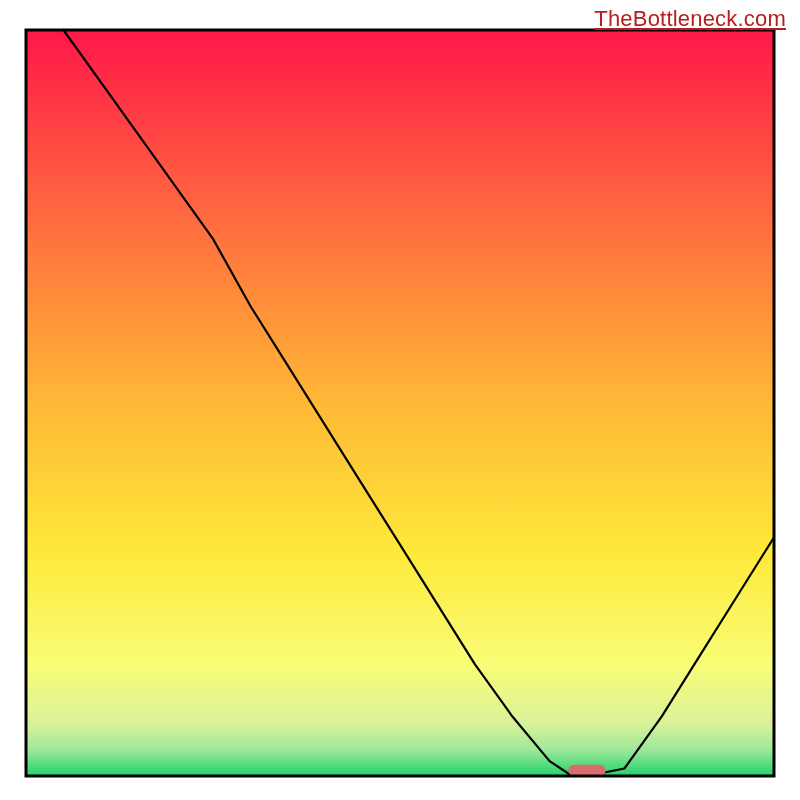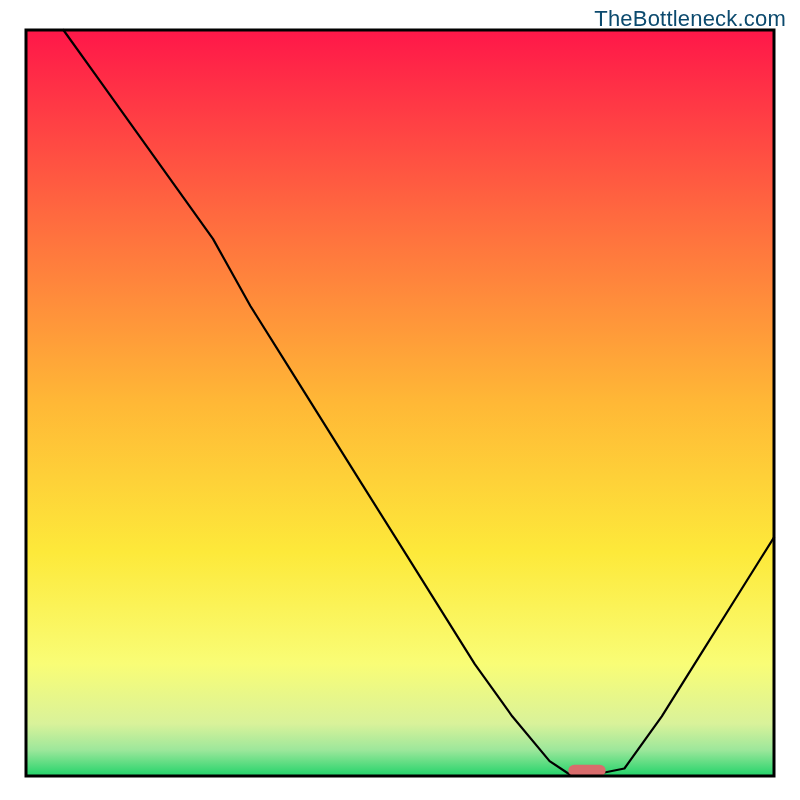--- a/index.html
+++ b/index.html
@@ -12,24 +12,25 @@
   }
   .stage {
     position: relative;
     width: 800px;
     height: 800px;
   }
   .watermark {
     position: absolute;
     top: 6px;
     right: 14px;
-    color: #0c4a6e;
+    color: #b91c1c;
     font-size: 22px;
     font-family: Arial, sans-serif;
     letter-spacing: 0.2px;
+    text-decoration: underline;
   }
   .plot-svg {
     display: block;
   }
 </style>
 </head>
 <body>
 
 <div class="stage">
   <svg class="plot-svg" width="800" height="800">

